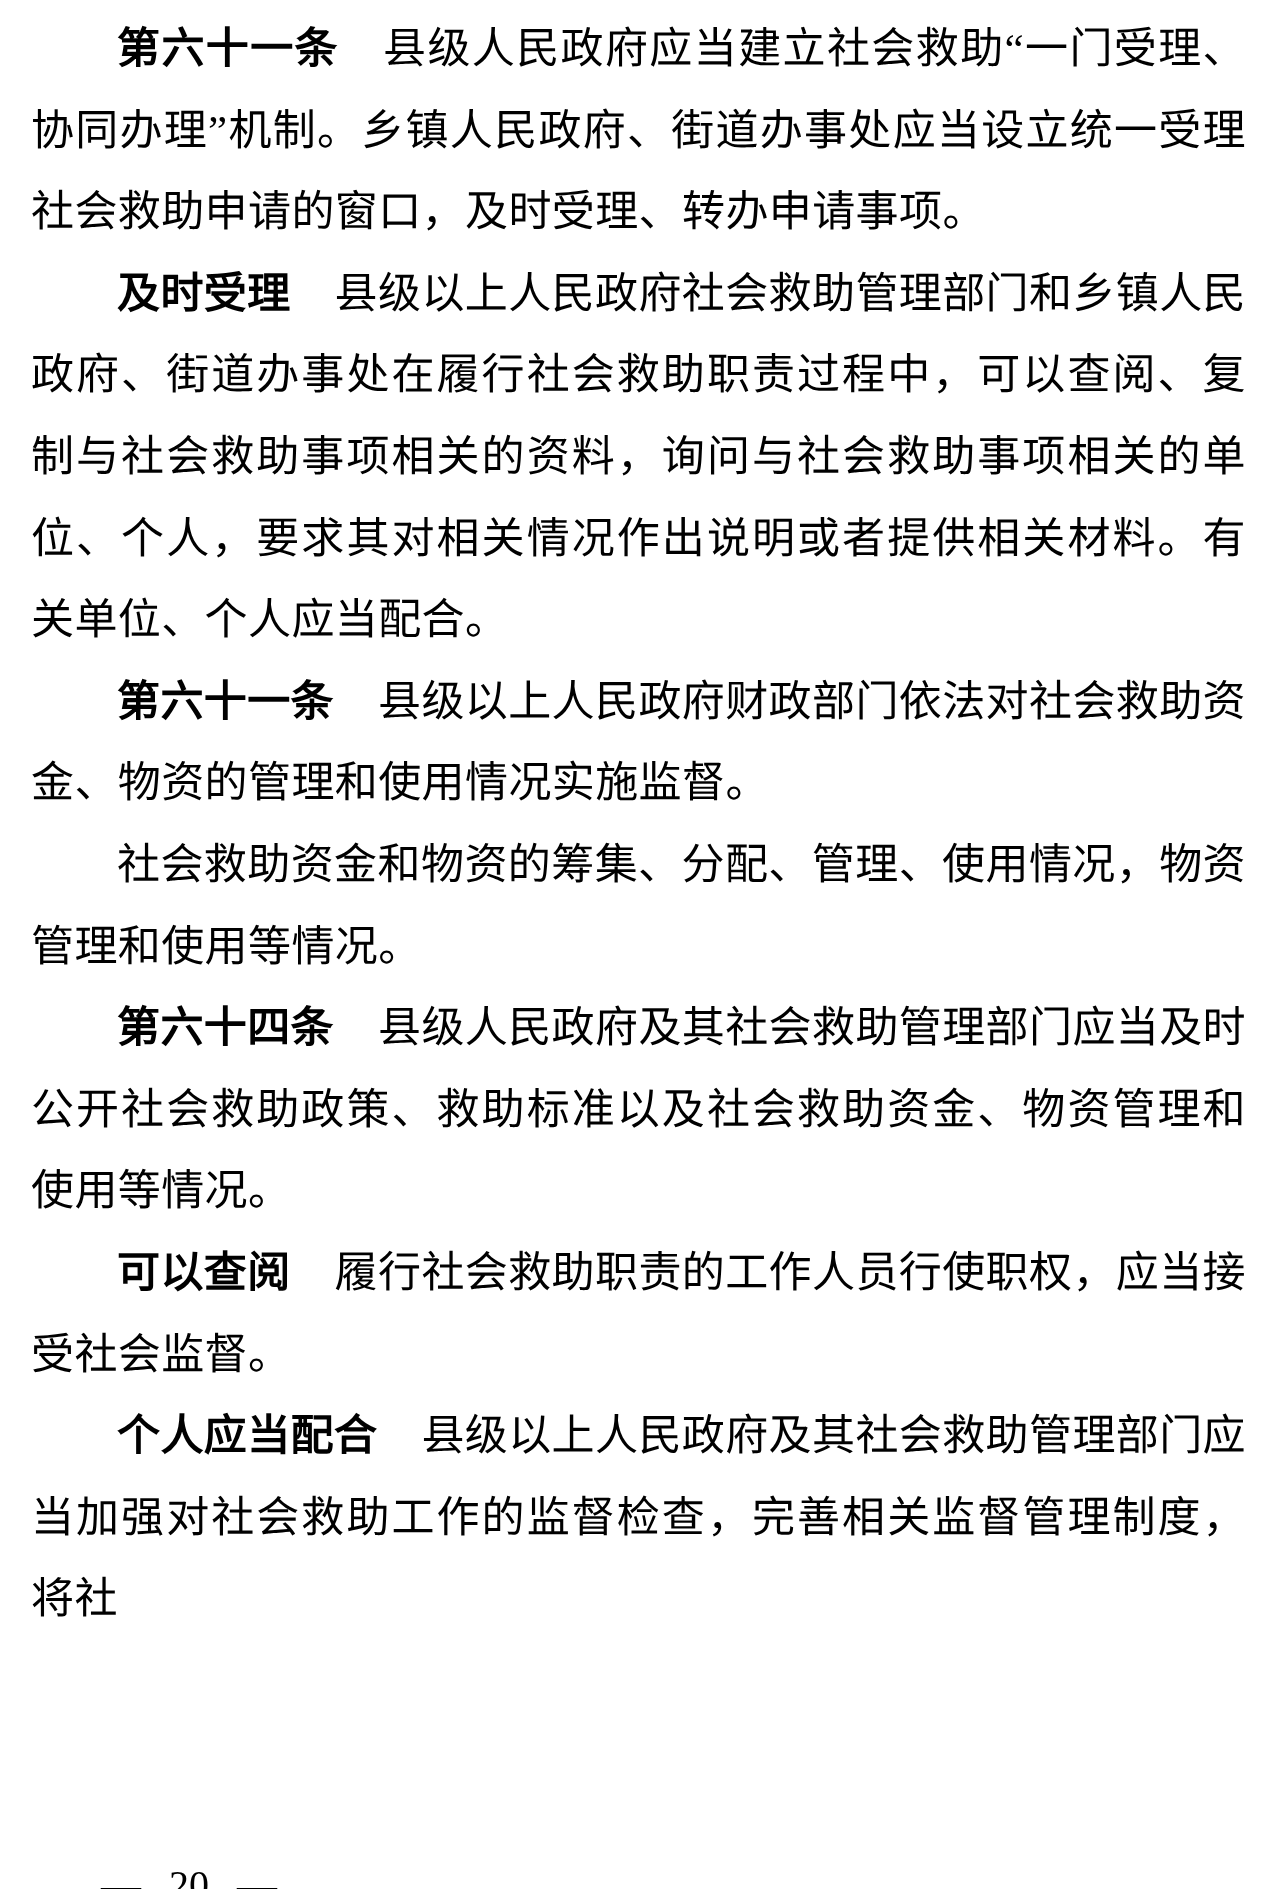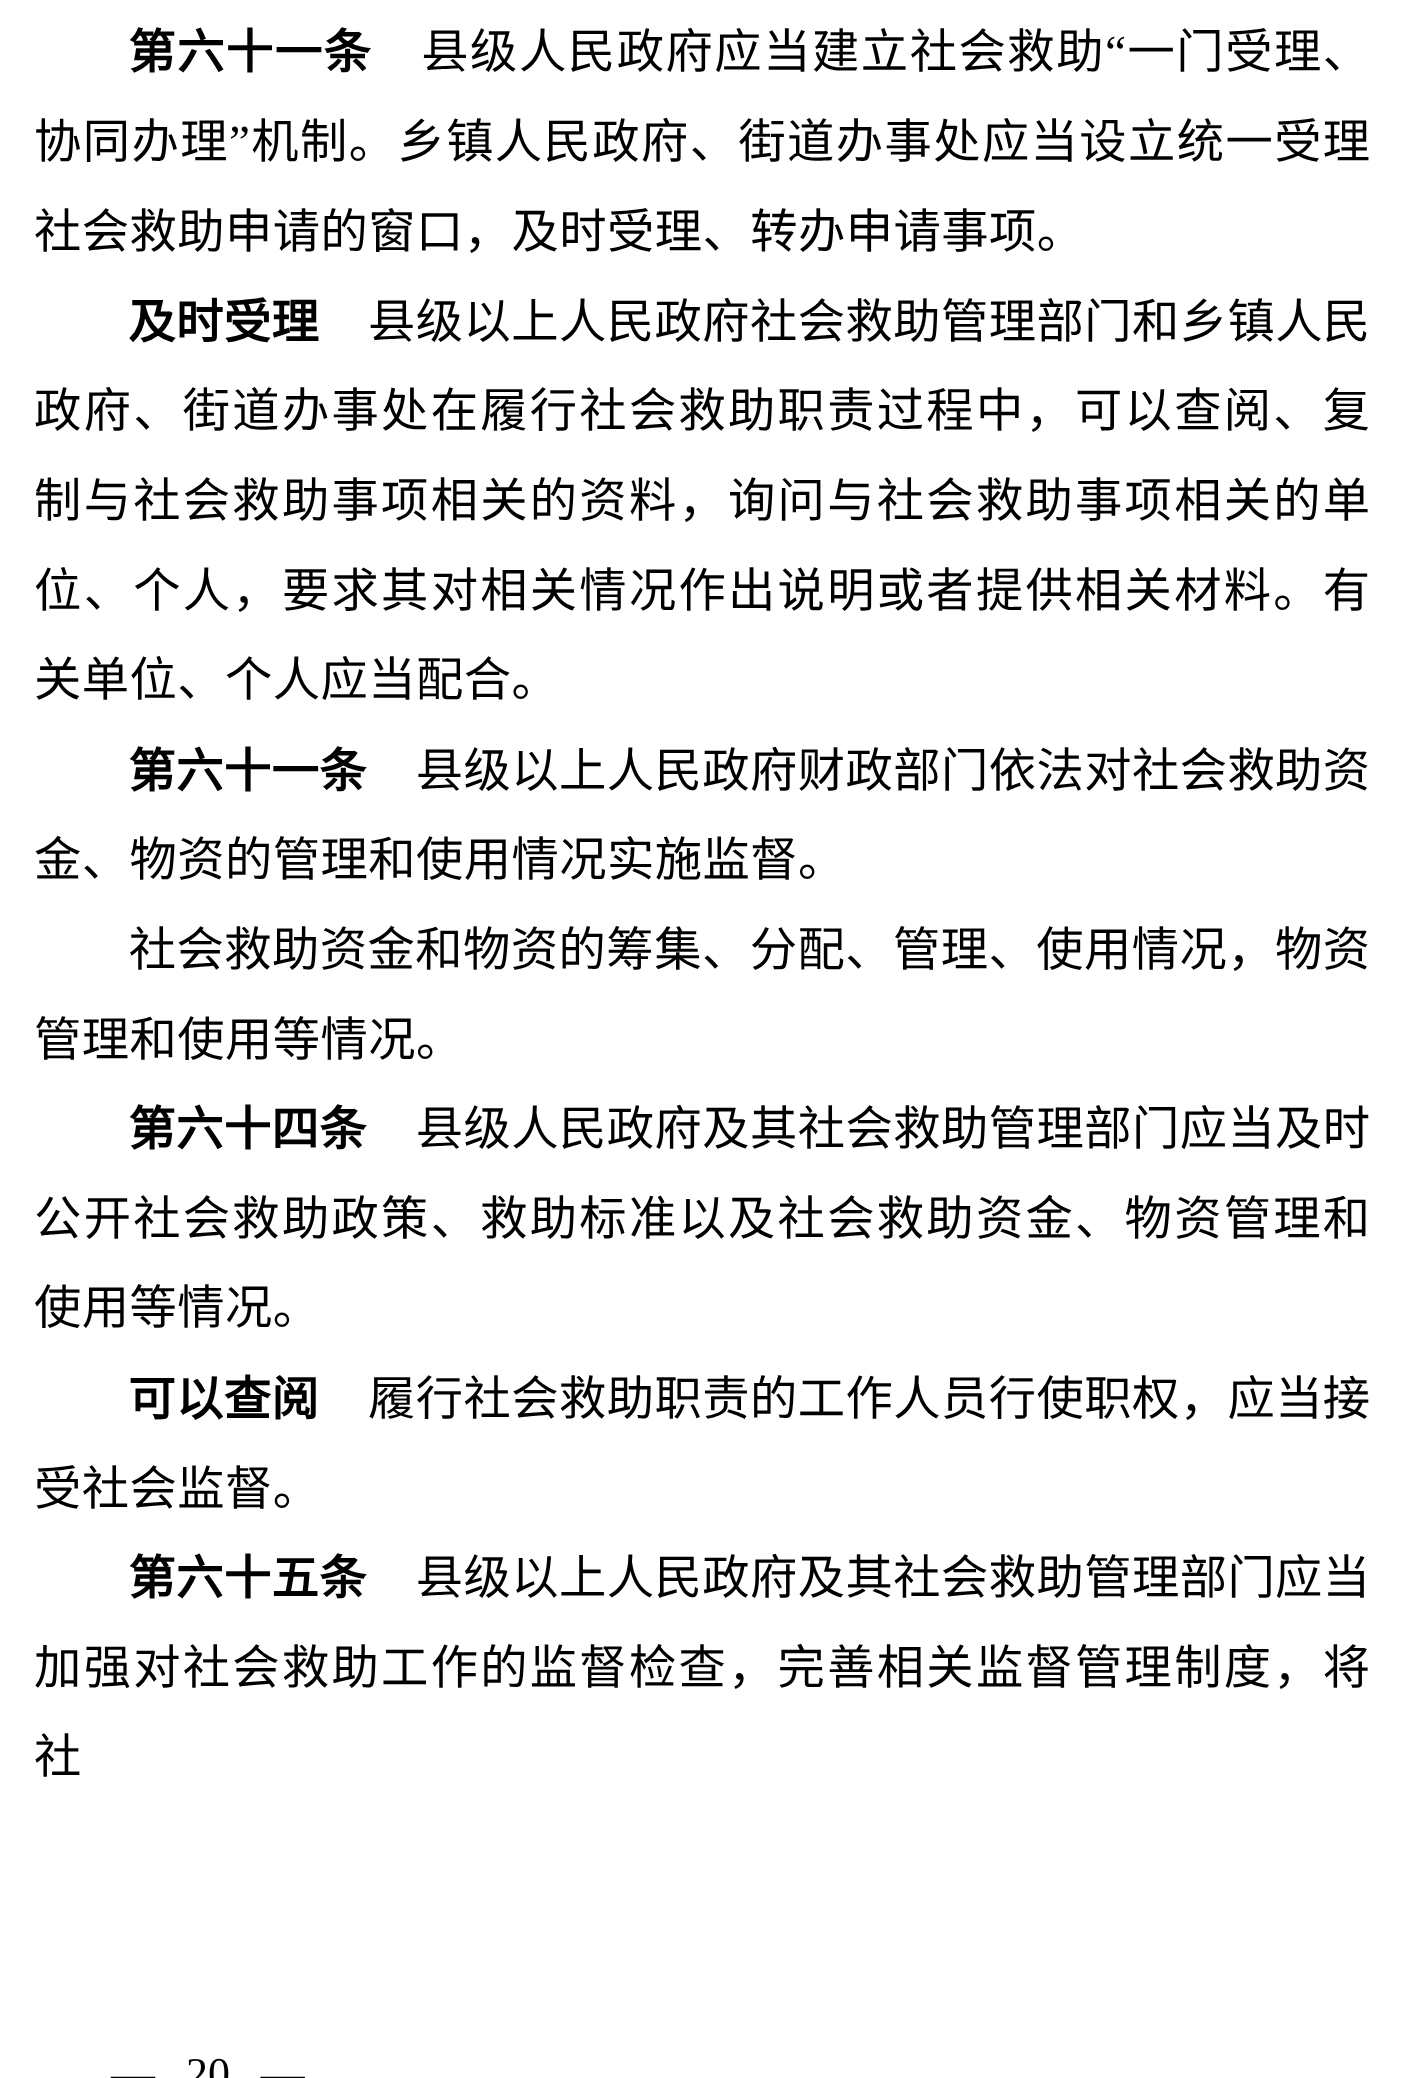--- a/index.html
+++ b/index.html
@@ -54,19 +54,19 @@
 <body>
 
 <div class="doc-page">
   <div id="doc-body">
       <p class="para"><b class="article-no">第六十一条</b><span>县级人民政府应当建立社会救助“一门受理、协同办理”机制。乡镇人民政府、街道办事处应当设立统一受理社会救助申请的窗口，及时受理、转办申请事项。</span></p>
       <p class="para"><b class="article-no">及时受理</b><span>县级以上人民政府社会救助管理部门和乡镇人民政府、街道办事处在履行社会救助职责过程中，可以查阅、复制与社会救助事项相关的资料，询问与社会救助事项相关的单位、个人，要求其对相关情况作出说明或者提供相关材料。有关单位、个人应当配合。</span></p>
       <p class="para"><b class="article-no">第六十一条</b><span>县级以上人民政府财政部门依法对社会救助资金、物资的管理和使用情况实施监督。</span></p>
       <p class="para"><span>社会救助资金和物资的筹集、分配、管理、使用情况，物资管理和使用等情况。</span></p>
       <p class="para"><b class="article-no">第六十四条</b><span>县级人民政府及其社会救助管理部门应当及时公开社会救助政策、救助标准以及社会救助资金、物资管理和使用等情况。</span></p>
       <p class="para"><b class="article-no">可以查阅</b><span>履行社会救助职责的工作人员行使职权，应当接受社会监督。</span></p>
-      <p class="para"><b class="article-no">第六十五条</b><span>县级以上人民政府及其社会救助管理部门应当加强对社会救助工作的监督检查，完善相关监督管理制度，将社</span></p>
+      <p class="para"><b class="article-no">个人应当配合</b><span>县级以上人民政府及其社会救助管理部门应当加强对社会救助工作的监督检查，完善相关监督管理制度，将社</span></p>
     </div>
 </div>
 
 <div class="page-footer">
   <span>— 20 —</span>
 </div>
 
 </body></html>

